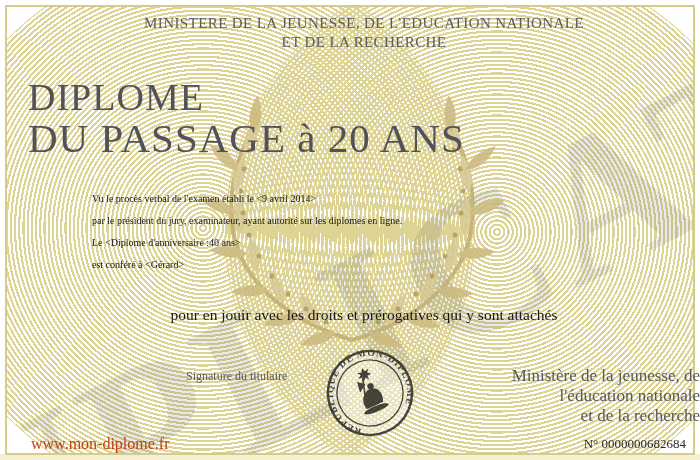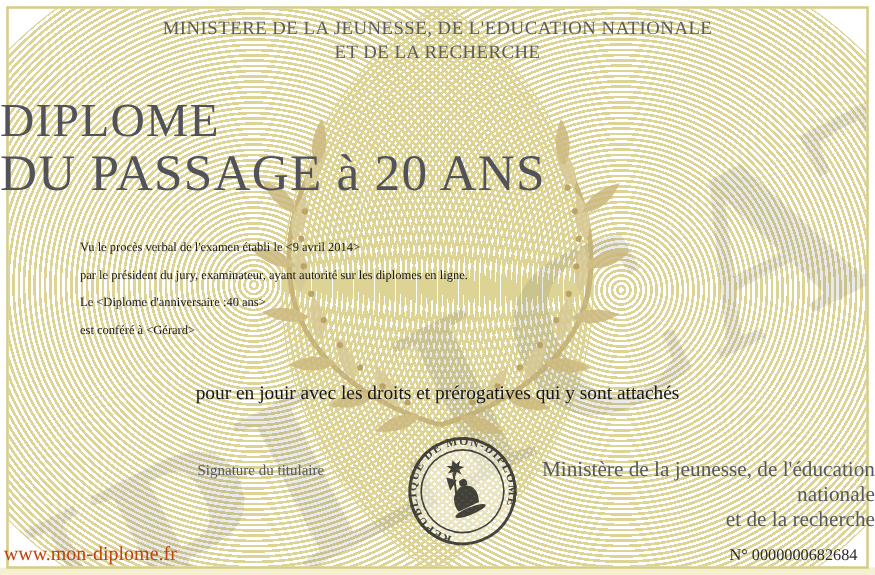--- a/index.html
+++ b/index.html
@@ -19,21 +19,21 @@
   .rosette-right{left:218px;top:-47px;}
   .watermark{
     position:absolute;left:-177px;top:487px;width:1500px;
     font-size:200px;line-height:200px;font-weight:bold;white-space:nowrap;
     color:rgba(110,110,110,0.15);letter-spacing:6px;
     transform:rotate(-27deg);transform-origin:0 50%;
   }
   .wreath{position:absolute;left:0;top:0;z-index:2;}
   .frame{position:absolute;inset:5px;border:2px solid #d5cc85;z-index:3;pointer-events:none;}
   .bottom-strip{position:absolute;left:0;right:0;bottom:0;height:6px;background:#f5f0d2;z-index:0;}
-  .txt{position:absolute;z-index:4;}
+  .txt{position:absolute;z-index:4;margin-left:28px;}
   .header{top:14px;left:0;right:0;text-align:center;color:#5a5b5e;font-size:15px;line-height:19px;letter-spacing:0.4px;}
   .title{top:76px;left:0;right:0;text-align:left;color:#515359;}
   .title-l1{font-size:38px;line-height:42px;letter-spacing:1px;}
   .title-l2{font-size:41px;line-height:40px;letter-spacing:1px;}
   .bodytext{top:188px;left:64px;color:#17171a;font-size:10px;line-height:22px;}
   .closing{top:306px;left:0;right:0;text-align:center;color:#17171a;font-size:15.5px;}
   .signature-label{top:369px;left:158px;color:#55575c;font-size:12px;}
   .ministry-footer{top:366px;left:407px;color:#55585e;font-size:17px;line-height:20px;text-align:right;}
   .website{top:435px;left:3px;color:#c2410c;font-size:16px;}
   .serial{top:436px;right:14px;color:#2c2c2e;font-size:13px;}

